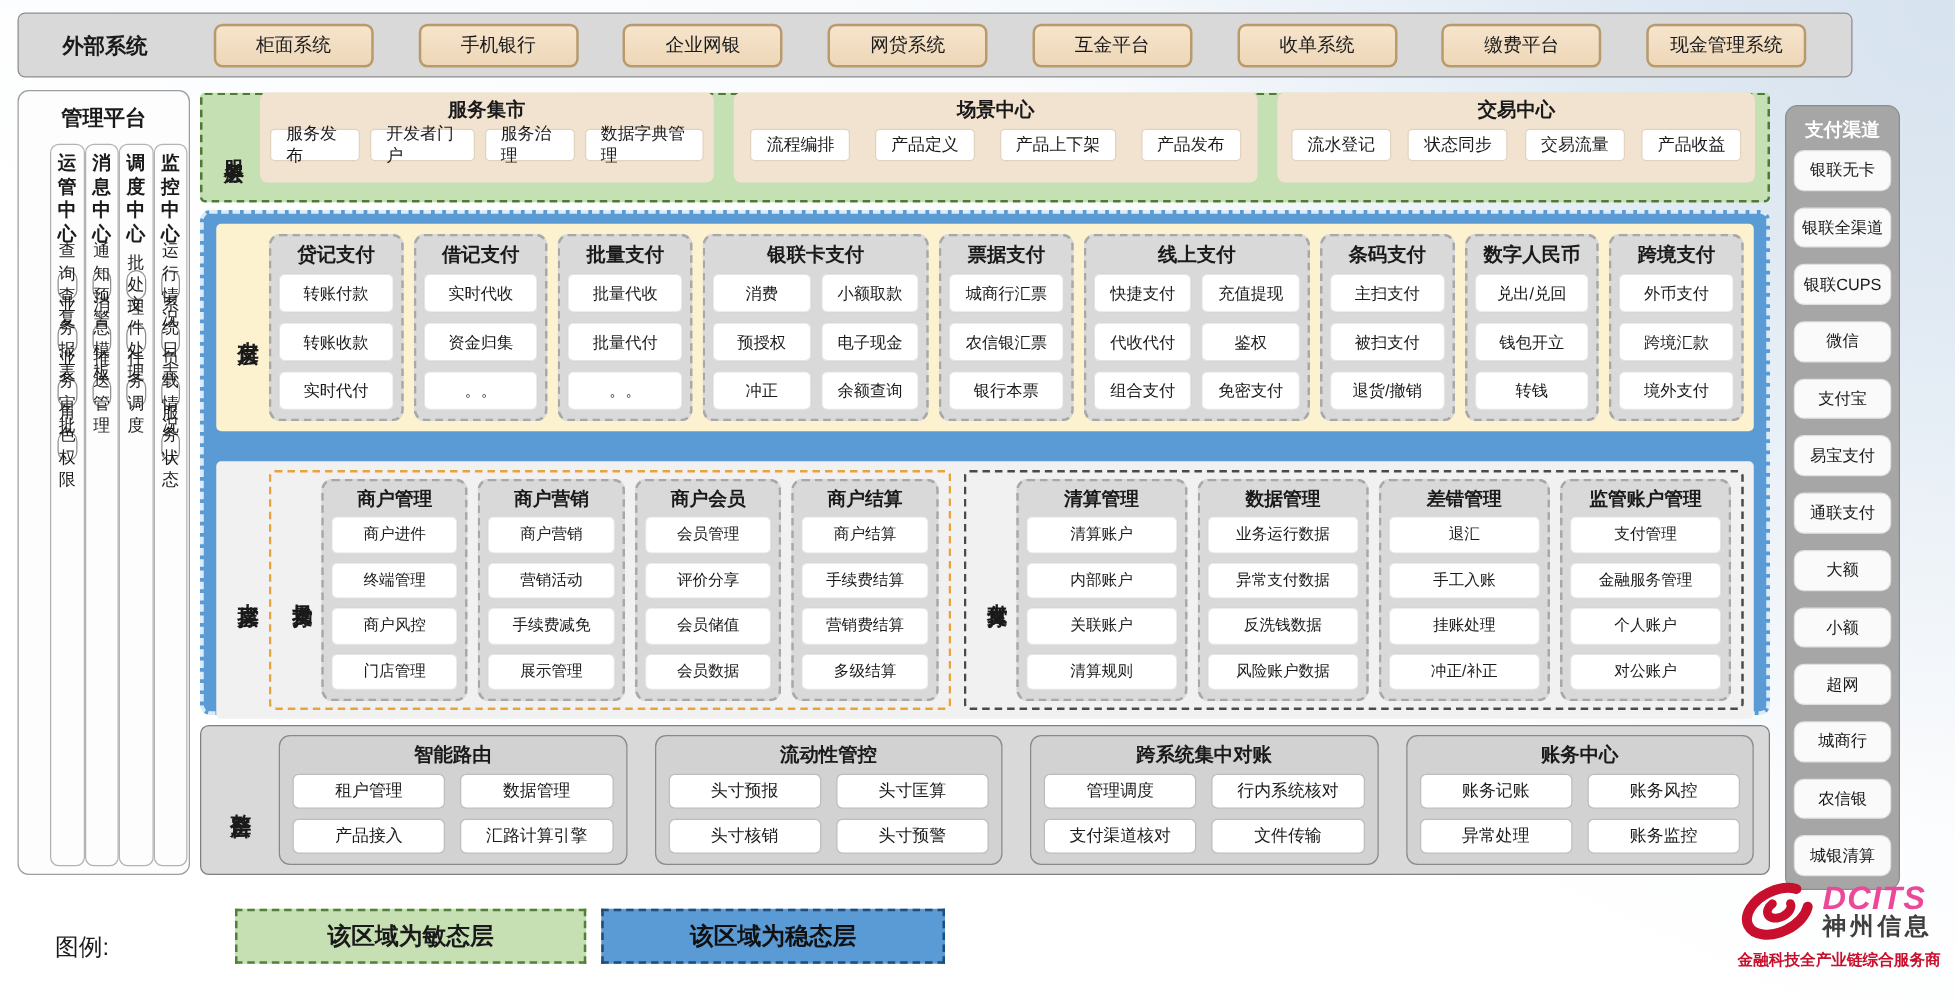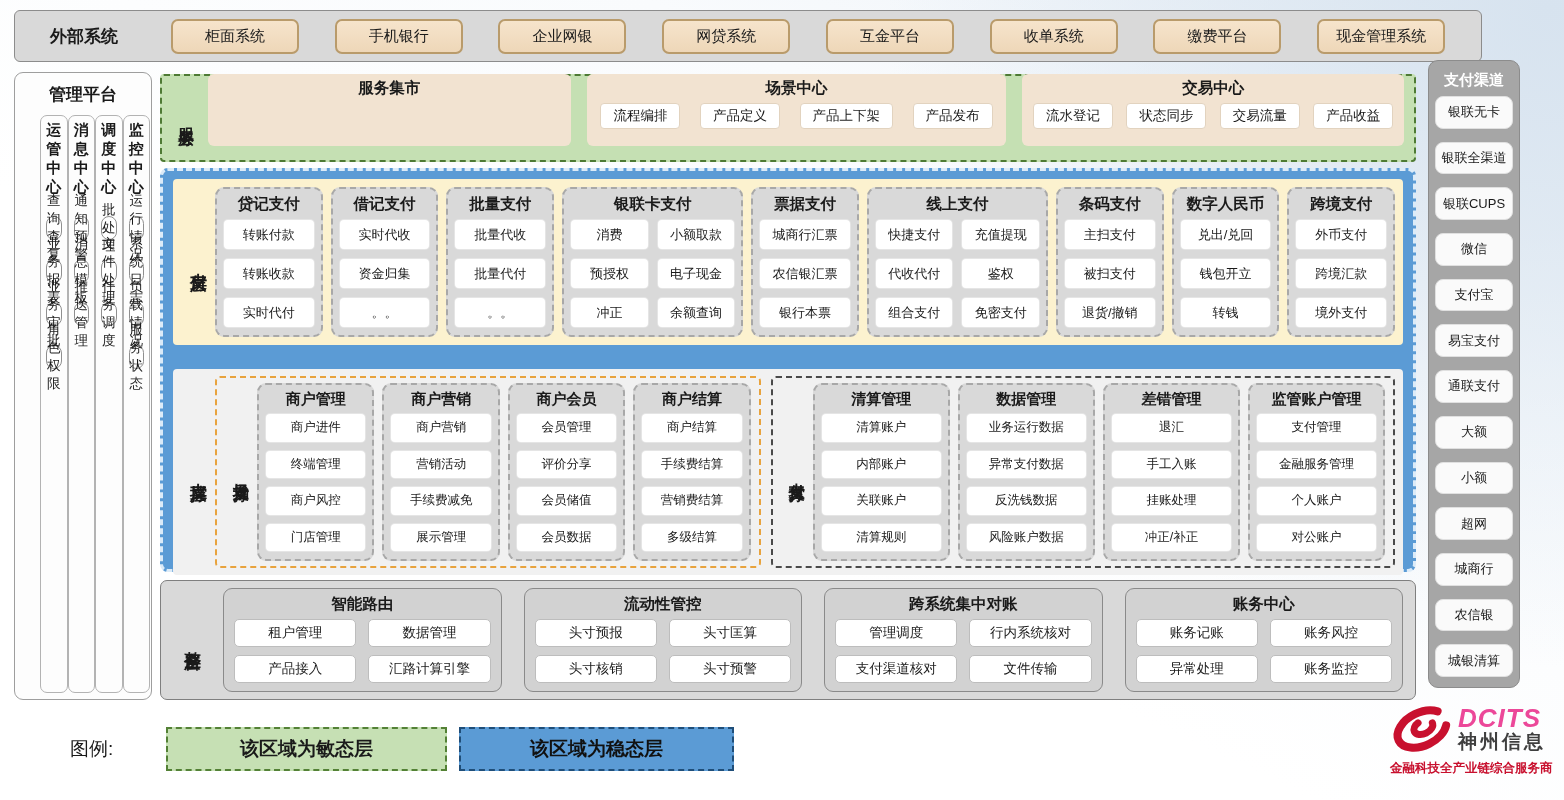--- a/index.html
+++ b/index.html
@@ -109,33 +109,33 @@
   .int-group {
     flex:1; height:104px; background:#d2d2d2; border:1px solid #8a8a8a; border-radius:9px;
     padding:2px 10px 8px; display:flex; flex-direction:column;
   }
   .int-title { text-align:center; font-weight:bold; font-size:15.5px; margin:3px 0 4px; }
   .int-grid { flex:1; display:grid; grid-template-columns:1fr 1fr; grid-auto-rows:1fr; gap:8px 12px; }
   .int-grid .node-btn { border:1px solid #bdbdbd; font-size:13.5px; }
 
   
   .chan {
-    position:absolute; left:1428px; top:60px; width:92px; height:628px;
+    position:absolute; left:1428px; top:84px; width:92px; height:628px;
     background:#a6a6a6; border:1px solid #8c8c8c; border-radius:10px;
     padding:8px 6px 10px; display:flex; flex-direction:column;
   }
   .chan-title { text-align:center; font-weight:bold; font-size:15px; color:#ffffff; margin:2px 0 6px; }
   .chan-list { flex:1; display:flex; flex-direction:column; gap:13px; }
   .chan-btn {
     flex:1; background:#fafafa; border:1px solid #e0e0e0; border-radius:8px;
     display:flex; align-items:center; justify-content:center; font-size:13px;
   }
 
   
-  .legend { position:absolute; left:70px; top:727px; display:flex; align-items:center; }
+  .legend { position:absolute; left:44px; top:727px; display:flex; align-items:flex-end;gap:48px; }
   .legend-label { font-size:19px; width:96px; }
   .legend-items { display:flex; gap:12px; }
   .legend-box { height:44px; display:flex; align-items:center; justify-content:center; font-weight:bold; font-size:19px; }
   .legend-green { width:281px; background:#c6e0b4; border:2px dashed #538135; }
   .legend-blue  { width:275px; background:#5b9bd5; border:2px dashed #1f4e79; color:#111; }
 
   
   .logo { position:absolute; left:1390px; top:701px; width:168px; }
   .logo-row { display:flex; align-items:center; gap:4px; }
   .logo-texts { display:flex; flex-direction:column; }
@@ -190,20 +190,26 @@
         <div class="mgmt-item">服务状态</div>
       </div>
     </div>
 </div>
 
 <div class="svc-layer">
   <div class="v-label svc-layer-label">服务层</div>
   <div style="display:flex; flex:1; gap:16px; height:88px;">
       <div class="svc-panel g0">
         <div class="svc-title">服务集市</div>
+        <div class="svc-row">
+          <div class="svc-btn">服务发布</div>
+          <div class="svc-btn">开发者门户</div>
+          <div class="svc-btn">服务治理</div>
+          <div class="svc-btn">数据字典管理</div>
+        </div>
       </div>
       <div class="svc-panel g1">
         <div class="svc-title">场景中心</div>
         <div class="svc-row">
           <div class="svc-btn">流程编排</div>
           <div class="svc-btn">产品定义</div>
           <div class="svc-btn">产品上下架</div>
           <div class="svc-btn">产品发布</div>
         </div>
       </div>

